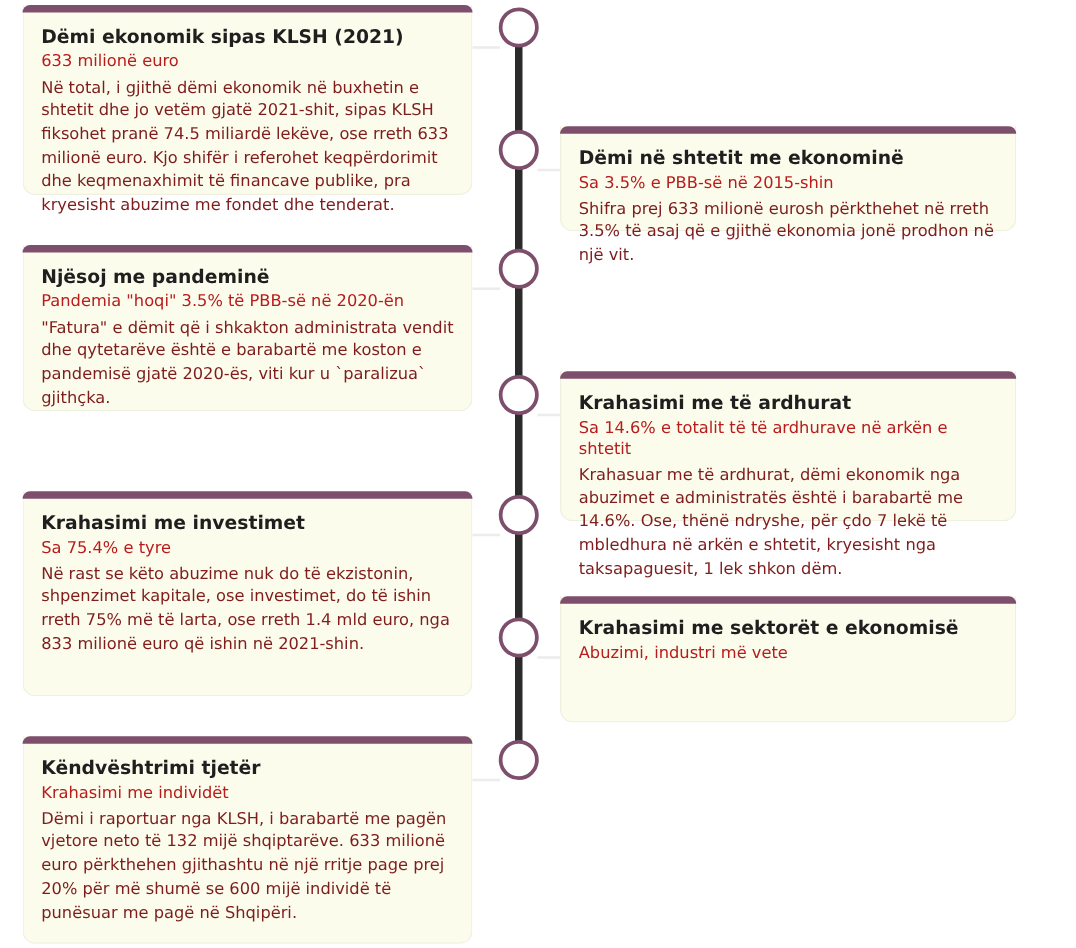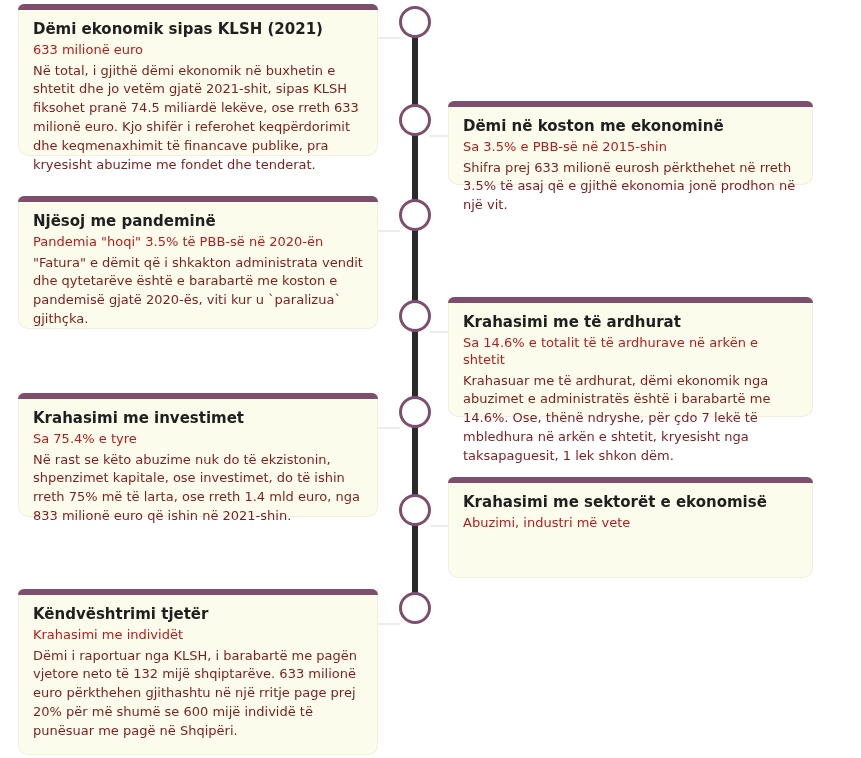--- a/index.html
+++ b/index.html
@@ -113,21 +113,21 @@
       <p class="card-subtitle">633 milionë euro</p>
       <p class="card-text">Në total, i gjithë dëmi ekonomik në buxhetin e shtetit dhe jo vetëm gjatë 2021-shit, sipas KLSH fiksohet pranë 74.5 miliardë lekëve, ose rreth 633 milionë euro. Kjo shifër i referohet keqpërdorimit dhe keqmenaxhimit të financave publike, pra kryesisht abuzime me fondet dhe tenderat.</p>
     </div>
   </div>
 
   <div class="connector right" style="top:135px;"></div>
   <div class="node" style="top:104px;"></div>
   <div class="card right" style="top:101px; height:84px;">
     <div class="bar"></div>
     <div class="body">
-      <p class="card-title">Dëmi në koston me ekonominë</p>
+      <p class="card-title">Dëmi në shtetit me ekonominë</p>
       <p class="card-subtitle">Sa 3.5% e PBB-së në 2015-shin</p>
       <p class="card-text">Shifra prej 633 milionë eurosh përkthehet në rreth 3.5% të asaj që e gjithë ekonomia jonë prodhon në një vit.</p>
     </div>
   </div>
 
   <div class="connector left" style="top:230px;"></div>
   <div class="node" style="top:199px;"></div>
   <div class="card left" style="top:196px; height:133px;">
     <div class="bar"></div>
     <div class="body">
@@ -143,21 +143,21 @@
     <div class="bar"></div>
     <div class="body">
       <p class="card-title">Krahasimi me të ardhurat</p>
       <p class="card-subtitle">Sa 14.6% e totalit të të ardhurave në arkën e shtetit</p>
       <p class="card-text">Krahasuar me të ardhurat, dëmi ekonomik nga abuzimet e administratës është i barabartë me 14.6%. Ose, thënë ndryshe, për çdo 7 lekë të mbledhura në arkën e shtetit, kryesisht nga taksapaguesit, 1 lek shkon dëm.</p>
     </div>
   </div>
 
   <div class="connector left" style="top:427px;"></div>
   <div class="node" style="top:396px;"></div>
-  <div class="card left" style="top:393px; height:124px;">
+  <div class="card left" style="top:393px; height:164px;">
     <div class="bar"></div>
     <div class="body">
       <p class="card-title">Krahasimi me investimet</p>
       <p class="card-subtitle">Sa 75.4% e tyre</p>
       <p class="card-text">Në rast se këto abuzime nuk do të ekzistonin, shpenzimet kapitale, ose investimet, do të ishin rreth 75% më të larta, ose rreth 1.4 mld euro, nga 833 milionë euro që ishin në 2021-shin.</p>
     </div>
   </div>
 
   <div class="connector right" style="top:525px;"></div>
   <div class="node" style="top:494px;"></div>

